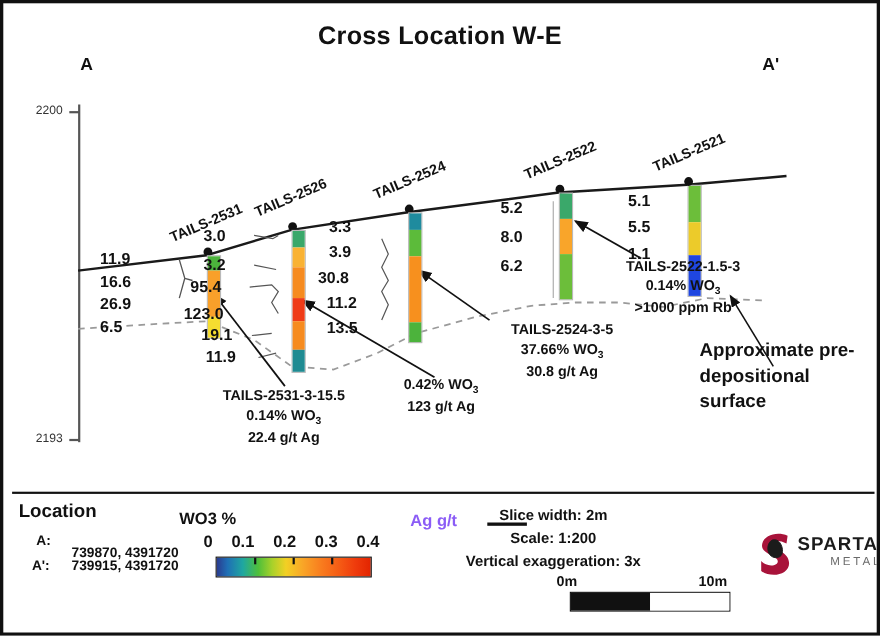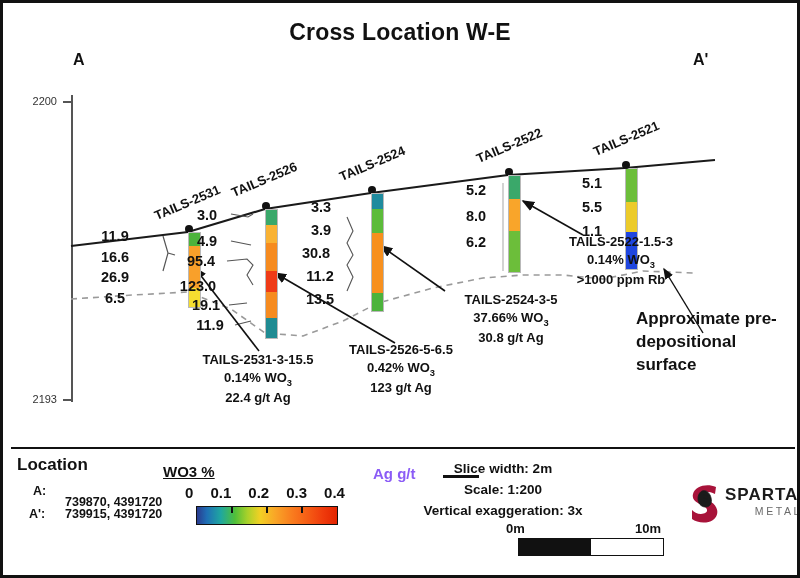--- a/index.html
+++ b/index.html
@@ -85,21 +85,21 @@
     white-space: nowrap;
     transform-origin: left bottom;
     transform: rotate(-23deg);
   }
   .ag-val {
     position: absolute;
     font-size: 14.5px;
     font-weight: bold;
     color: #111;
     white-space: nowrap;
-    text-align: center;
+    text-align: left;
   }
 
   
   .callout {
     position: absolute;
     font-size: 13px;
     font-weight: bold;
     color: #111;
     text-align: center;
     line-height: 1.35;
@@ -124,21 +124,21 @@
     left: 14px; top: 452px;
     font-size: 17px; font-weight: bold; color: #111;
   }
   .loc-row {
     position: absolute;
     font-size: 12.5px; font-weight: bold; color: #111;
   }
 
   #wo3-title {
     left: 160px; top: 460px;
-    font-size: 15px; font-weight: bold; color: #111; text-decoration: underline;
+    font-size: 15px; font-weight: bold; color: #111;
   }
   #wo3-ticks {
     left: 182px; top: 481px;
     width: 160px;
     display: flex;
     justify-content: space-between;
     font-size: 15px; font-weight: bold; color: #111;
   }
   #wo3-bar {
     left: 193px; top: 503px;
@@ -274,21 +274,21 @@
       <div class="seg" style="flex:0.12; background:#3aa86a"></div>
       <div class="seg" style="flex:0.14; background:#f9b233"></div>
       <div class="seg" style="flex:0.22; background:#f68b1f"></div>
       <div class="seg" style="flex:0.16; background:#ef3b17"></div>
       <div class="seg" style="flex:0.20; background:#f68b1f"></div>
       <div class="seg" style="flex:0.16; background:#1f8b92"></div>
     </div>
     <div class="hole-name" style="left:-30px; top:-24px">TAILS-2526</div>
   </div>
   <div class="abs ag-val" style="left:182px; top:204px; width:44px">3.0</div>
-  <div class="abs ag-val" style="left:182px; top:230px; width:44px">4.9</div>
+  <div class="abs ag-val" style="left:182px; top:230px; width:44px">3.2</div>
   <div class="abs ag-val" style="left:170px; top:250px; width:56px">95.4</div>
   <div class="abs ag-val" style="left:164px; top:275px; width:62px">123.0</div>
   <div class="abs ag-val" style="left:180px; top:294px; width:46px">19.1</div>
   <div class="abs ag-val" style="left:184px; top:314px; width:46px">11.9</div>
 
   <div class="hole" style="left:368px; top:190px">
     <div class="hole-collar"></div>
     <div class="hole-bar" style="height:117px">
       <div class="seg" style="flex:0.13; background:#1f8b9e"></div>
       <div class="seg" style="flex:0.20; background:#5cbb3a"></div>
@@ -329,21 +329,20 @@
   <div class="abs ag-val" style="left:568px; top:196px; width:42px">5.5</div>
   <div class="abs ag-val" style="left:568px; top:220px; width:42px">1.1</div>
 
   <div class="abs callout" style="left:155px; top:348px; width:200px">
     <div>TAILS-2531-3-15.5</div>
     <div><span>0.14% WO</span><sub>3</sub></div>
     <div>22.4 g/t Ag</div>
   </div>
 
   <div class="abs callout" style="left:298px; top:338px; width:200px">
-    <div>TAILS-2526-5-6.5</div>
     <div><span>0.42% WO</span><sub>3</sub></div>
     <div>123 g/t Ag</div>
   </div>
 
   <div class="abs callout" style="left:418px; top:288px; width:180px">
     <div>TAILS-2524-3-5</div>
     <div><span>37.66% WO</span><sub>3</sub></div>
     <div>30.8 g/t Ag</div>
   </div>
 

